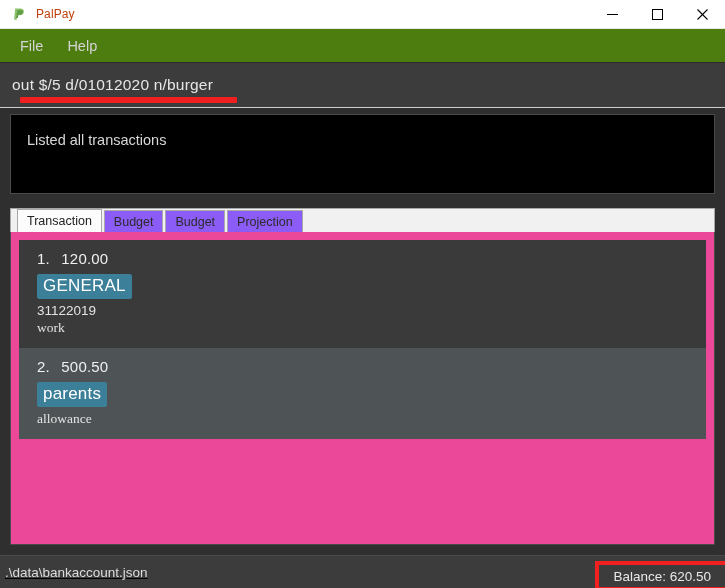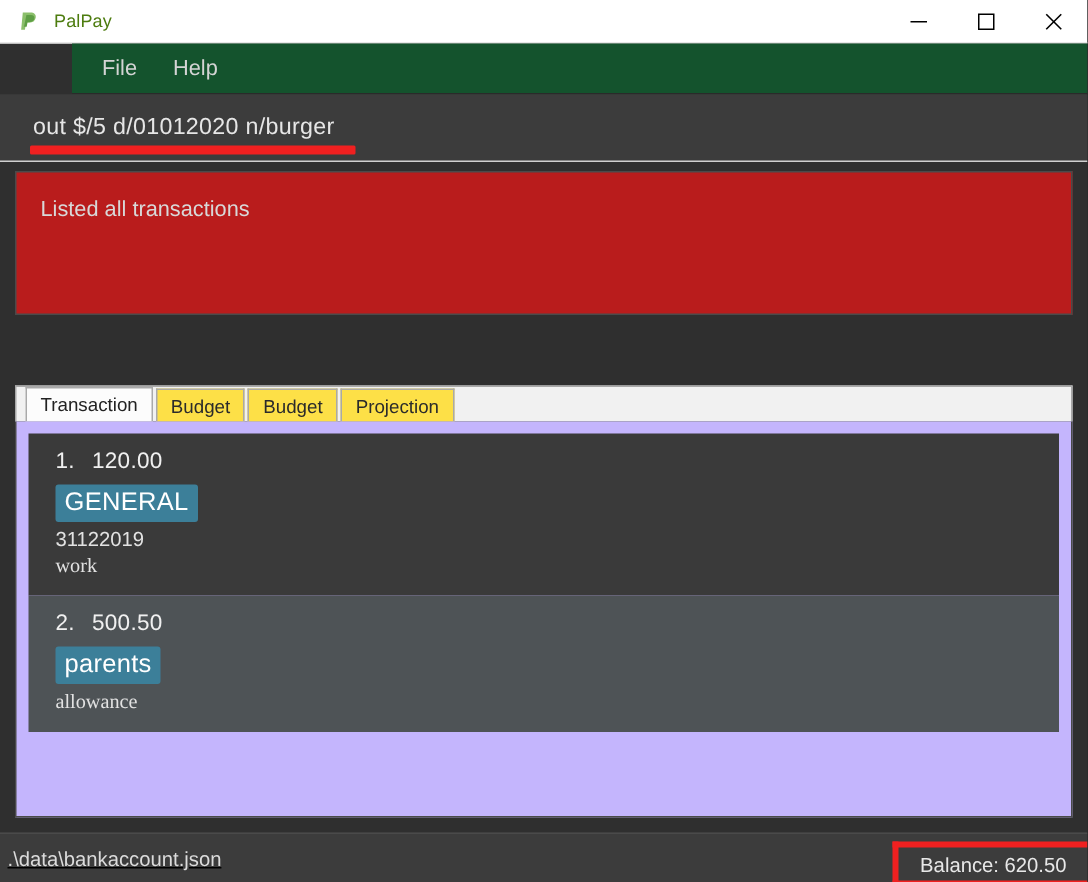--- a/index.html
+++ b/index.html
@@ -44,21 +44,21 @@
   }
   .app-icon {
     width: 15px;
     height: 15px;
     position: relative;
     flex: 0 0 auto;
   }
   .app-icon svg { display: block; }
   .title-text {
     font-size: 12px;
-    color: #4d7c0f;
+    color: #c2410c;
     letter-spacing: .1px;
     white-space: nowrap;
   }
   .win-controls {
     display: flex;
     align-items: center;
     height: 28px;
     flex: 0 0 auto;
   }
   .win-btn {
@@ -67,27 +67,26 @@
     display: flex;
     align-items: center;
     justify-content: center;
     color: #000;
   }
   .win-btn svg { display: block; }
 
   
   .menubar {
     height: 33px;
-    background: #14532d;
+    background: #4d7c0f;
     display: flex;
     align-items: center;
     padding-left: 8px;
     flex: 0 0 auto;
     border-bottom: 1px solid #2a2a2a;
-    margin-left: 48px;
   }
   .menu-item {
     font-size: 14.5px;
     color: #d4d4d4;
     padding: 4px 12px;
     white-space: nowrap;
   }
 
   
   .cmdwrap {
@@ -100,21 +99,21 @@
   }
   .cmd-input {
     position: absolute;
     left: 0;
     right: 0;
     top: 0;
     height: 43px;
     background: #3c3c3c;
     display: flex;
     align-items: center;
-    padding-left: 22px;
+    padding-left: 12px;
     box-sizing: border-box;
   }
   .cmd-text {
     font-size: 15.5px;
     color: #e6e6e6;
     white-space: nowrap;
     letter-spacing: .2px;
   }
   .cmd-underline {
     position: absolute;
@@ -127,22 +126,22 @@
   }
 
   
   .resultwrap {
     flex: 0 0 auto;
     background: #2f2f2f;
     padding: 6px 10px 0 10px;
     box-sizing: border-box;
   }
   .resultbox {
-    height: 96px;
-    background: #b91c1c;
+    height: 80px;
+    background: #000000;
     border: 1px solid #4a4a4a;
     box-sizing: border-box;
     padding: 16px 0 0 16px;
   }
   .result-text {
     font-size: 14.5px;
     color: #d8d8d8;
   }
 
   
@@ -158,45 +157,44 @@
   .tabstrip {
     height: 24px;
     background: #f1f1f1;
     display: flex;
     align-items: flex-end;
     padding-left: 6px;
     box-sizing: border-box;
     flex: 0 0 auto;
     border: 1px solid #a8a8a8;
     border-bottom: none;
-    margin-top: 33px;
   }
   .tab {
     height: 22px;
     display: flex;
     align-items: center;
     padding: 0 9px;
     font-size: 12.5px;
     color: #2b2b2b;
-    background: #fde047;
+    background: #8b5cf6;
     border: 1px solid #a9a9a9;
     border-bottom: none;
     margin-right: 2px;
     box-sizing: border-box;
     white-space: nowrap;
   }
   .tab.selected {
     background: #fcfcfc;
     color: #222;
     height: 23px;
   }
 
   .tabbody {
     flex: 1 1 auto;
-    background: #c4b5fd;
+    background: #ec4899;
     border: 1px solid #4a4a4a;
     border-top: none;
     box-sizing: border-box;
     padding: 8px 8px 16px 8px;
     min-height: 0;
     overflow: hidden;
   }
   .txnlist {
     display: flex;
     flex-direction: column;

